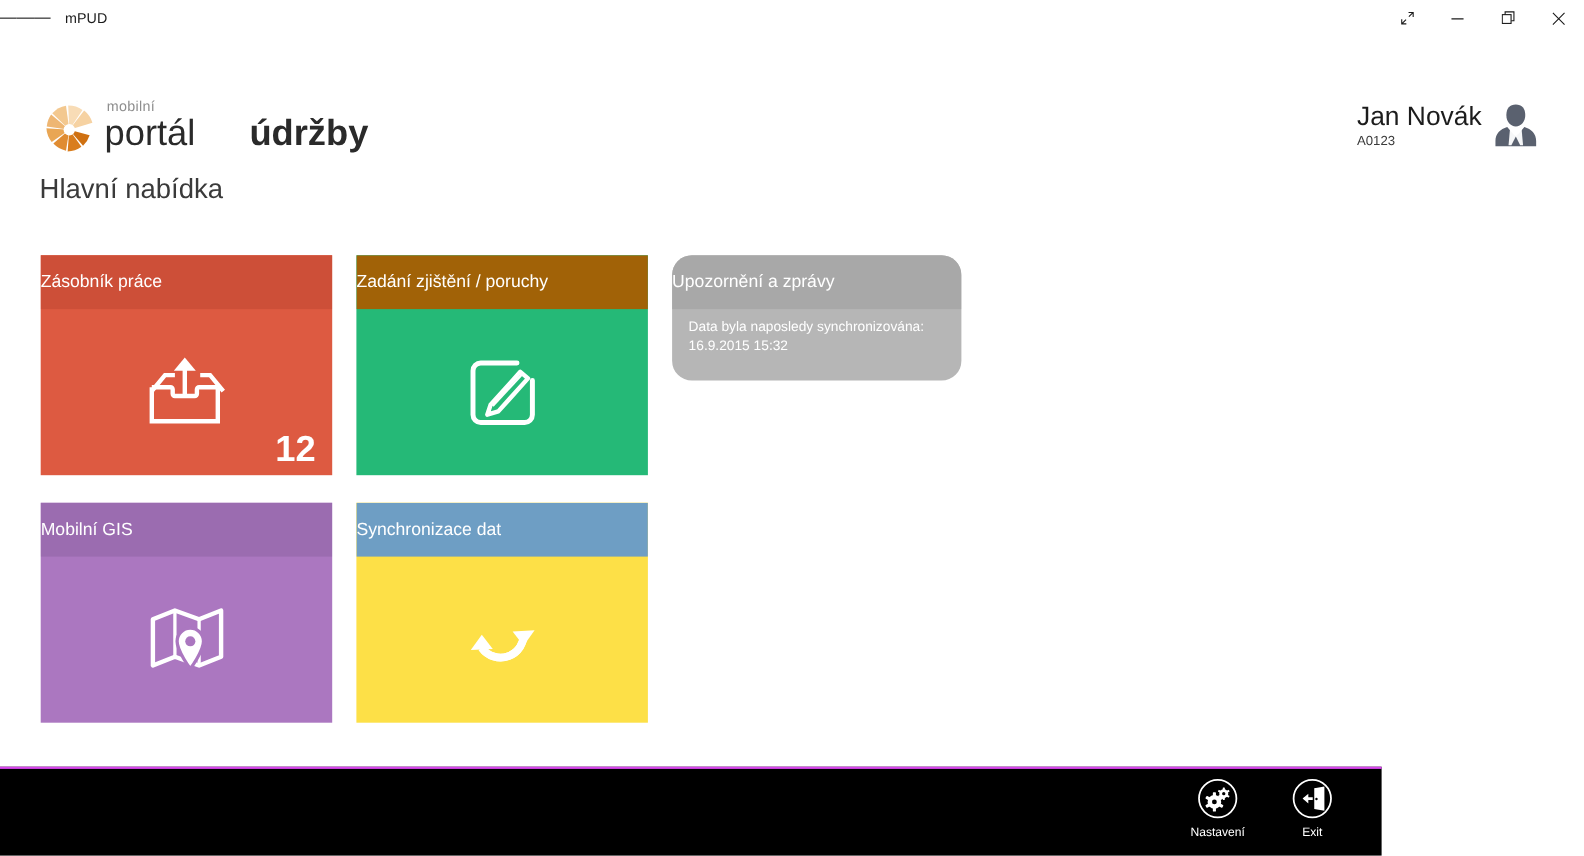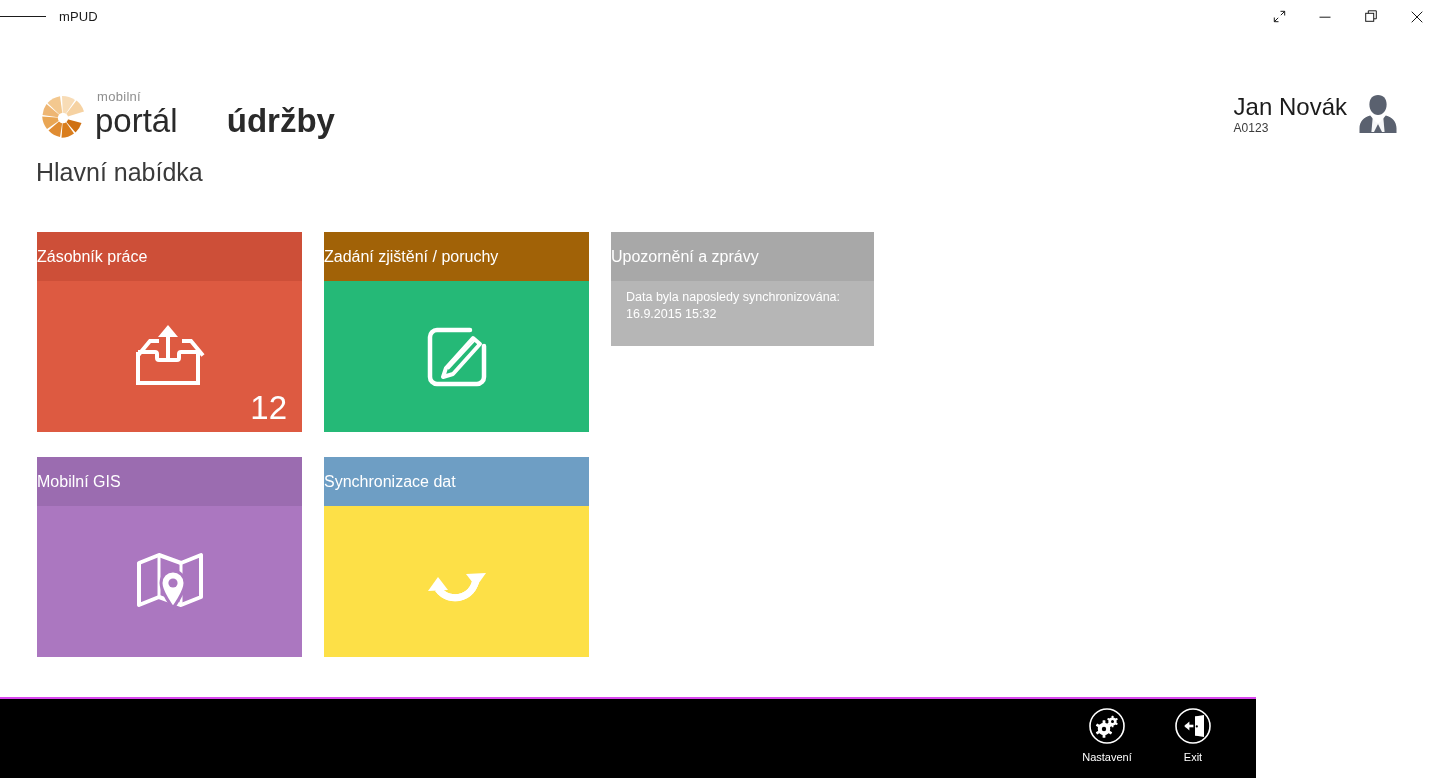--- a/index.html
+++ b/index.html
@@ -160,20 +160,21 @@
     overflow: hidden;
     display: block;
   }
   .tile-standard {
     width: 265px;
     height: 200px;
   }
   .tile-wide {
     width: 263px;
     height: 114px;
+    border-radius: 18px;
   }
   .tile-head {
     height: 49px;
     display: flex;
     align-items: center;
     box-sizing: border-box;
   }
   .tile-title {
     font-size: 16px;
     font-weight: 400;
@@ -188,21 +189,21 @@
     display: flex;
     align-items: center;
     justify-content: center;
   }
   .tile-icon { display: block; }
   .tile-count {
     position: absolute;
     right: 15px;
     bottom: 6px;
     font-size: 33px;
-    font-weight: 400;
+    font-weight: 700;
     color: #ffffff;
     line-height: 36px;
   }
   .tile-note {
     position: absolute;
     left: 15px;
     right: 12px;
     top: 57px;
     font-size: 12.5px;
     color: #ffffff;

